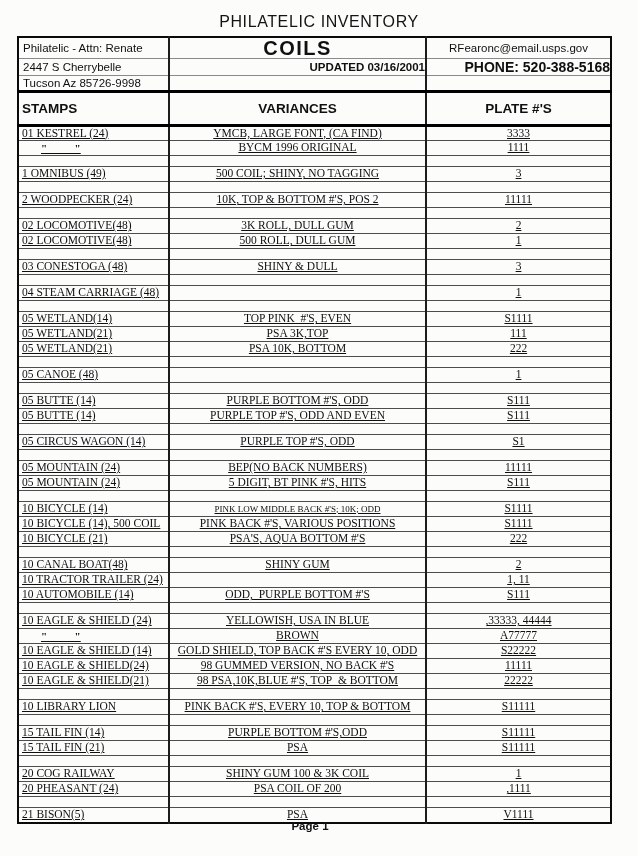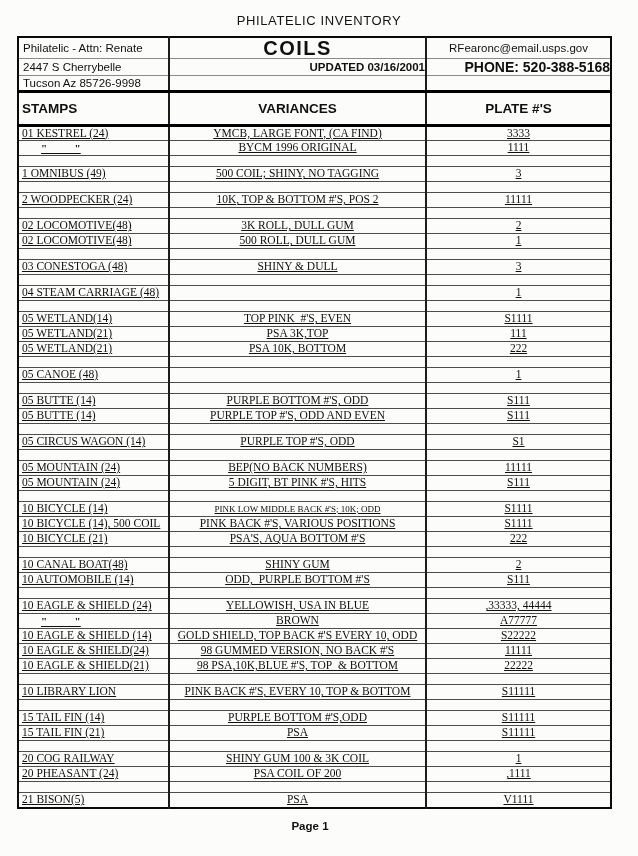--- a/index.html
+++ b/index.html
@@ -7,21 +7,21 @@
     width: 638px; height: 856px;
     background: #fcfcfb;
     color: #101010;
     font-family: "Liberation Sans", sans-serif;
     position: relative;
     overflow: hidden;
   }
   .doc-title {
     position: absolute; top: 13px; left: 0; width: 100%;
     text-align: center;
-    font-size: 13px; letter-spacing: 0.6px;
+    font-size: 16px; letter-spacing: 0.6px;
     color: #141414;
   }
   table.inv {
     position: absolute; left: 17px; top: 36px;
     width: 593px;
     border-collapse: collapse;
     table-layout: fixed;
     border: 2px solid #0a0a0a;
   }
   col.c1 { width: 151px; }
@@ -262,20 +262,25 @@
         <td></td>
         <td></td>
         <td></td>
       </tr>
       <tr class="data">
         <td class="stamp-cell">10 CANAL BOAT(48)</td>
         <td class="variance-cell">SHINY GUM</td>
         <td class="plate-cell">2</td>
       </tr>
       <tr class="data">
+        <td class="stamp-cell">10 TRACTOR TRAILER (24)</td>
+        <td class="variance-cell"></td>
+        <td class="plate-cell">1, 11</td>
+      </tr>
+      <tr class="data">
         <td class="stamp-cell">10 AUTOMOBILE (14)</td>
         <td class="variance-cell">ODD,&nbsp; PURPLE BOTTOM #'S</td>
         <td class="plate-cell">S111</td>
       </tr>
       <tr class="sep">
         <td></td>
         <td></td>
         <td></td>
       </tr>
       <tr class="data">

